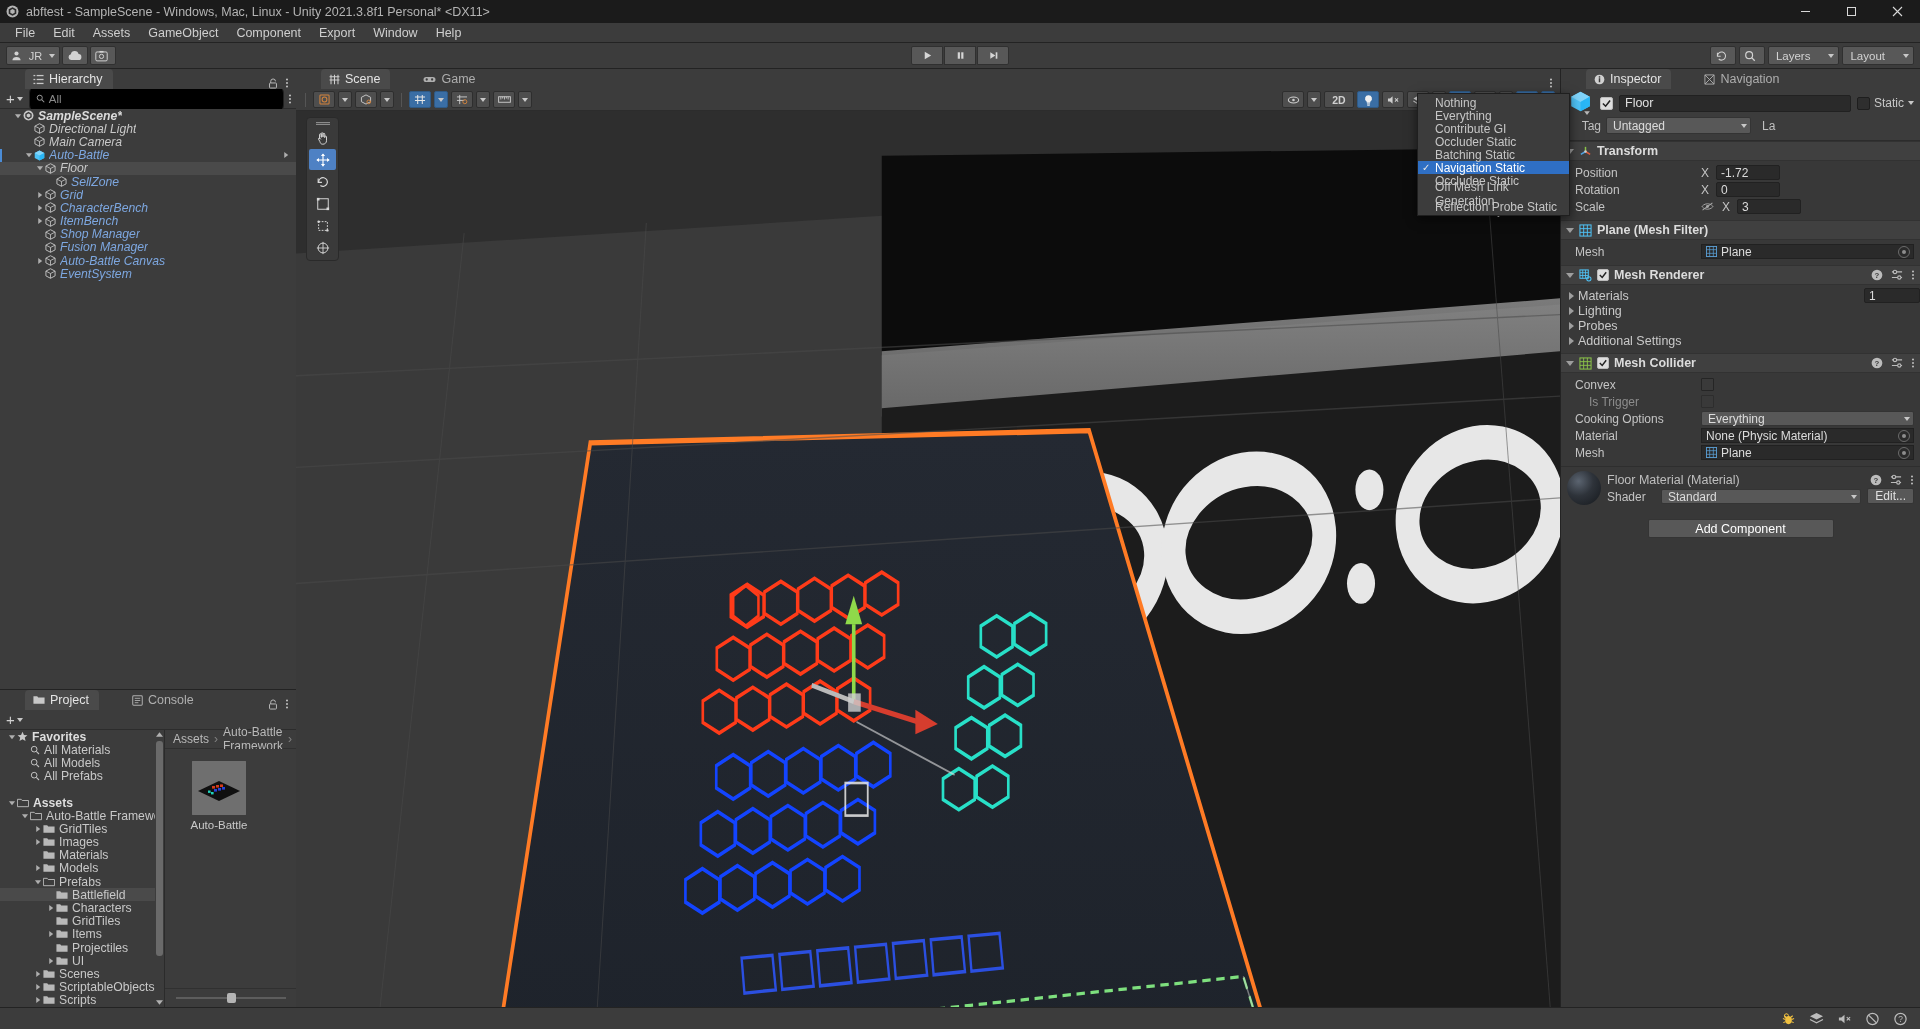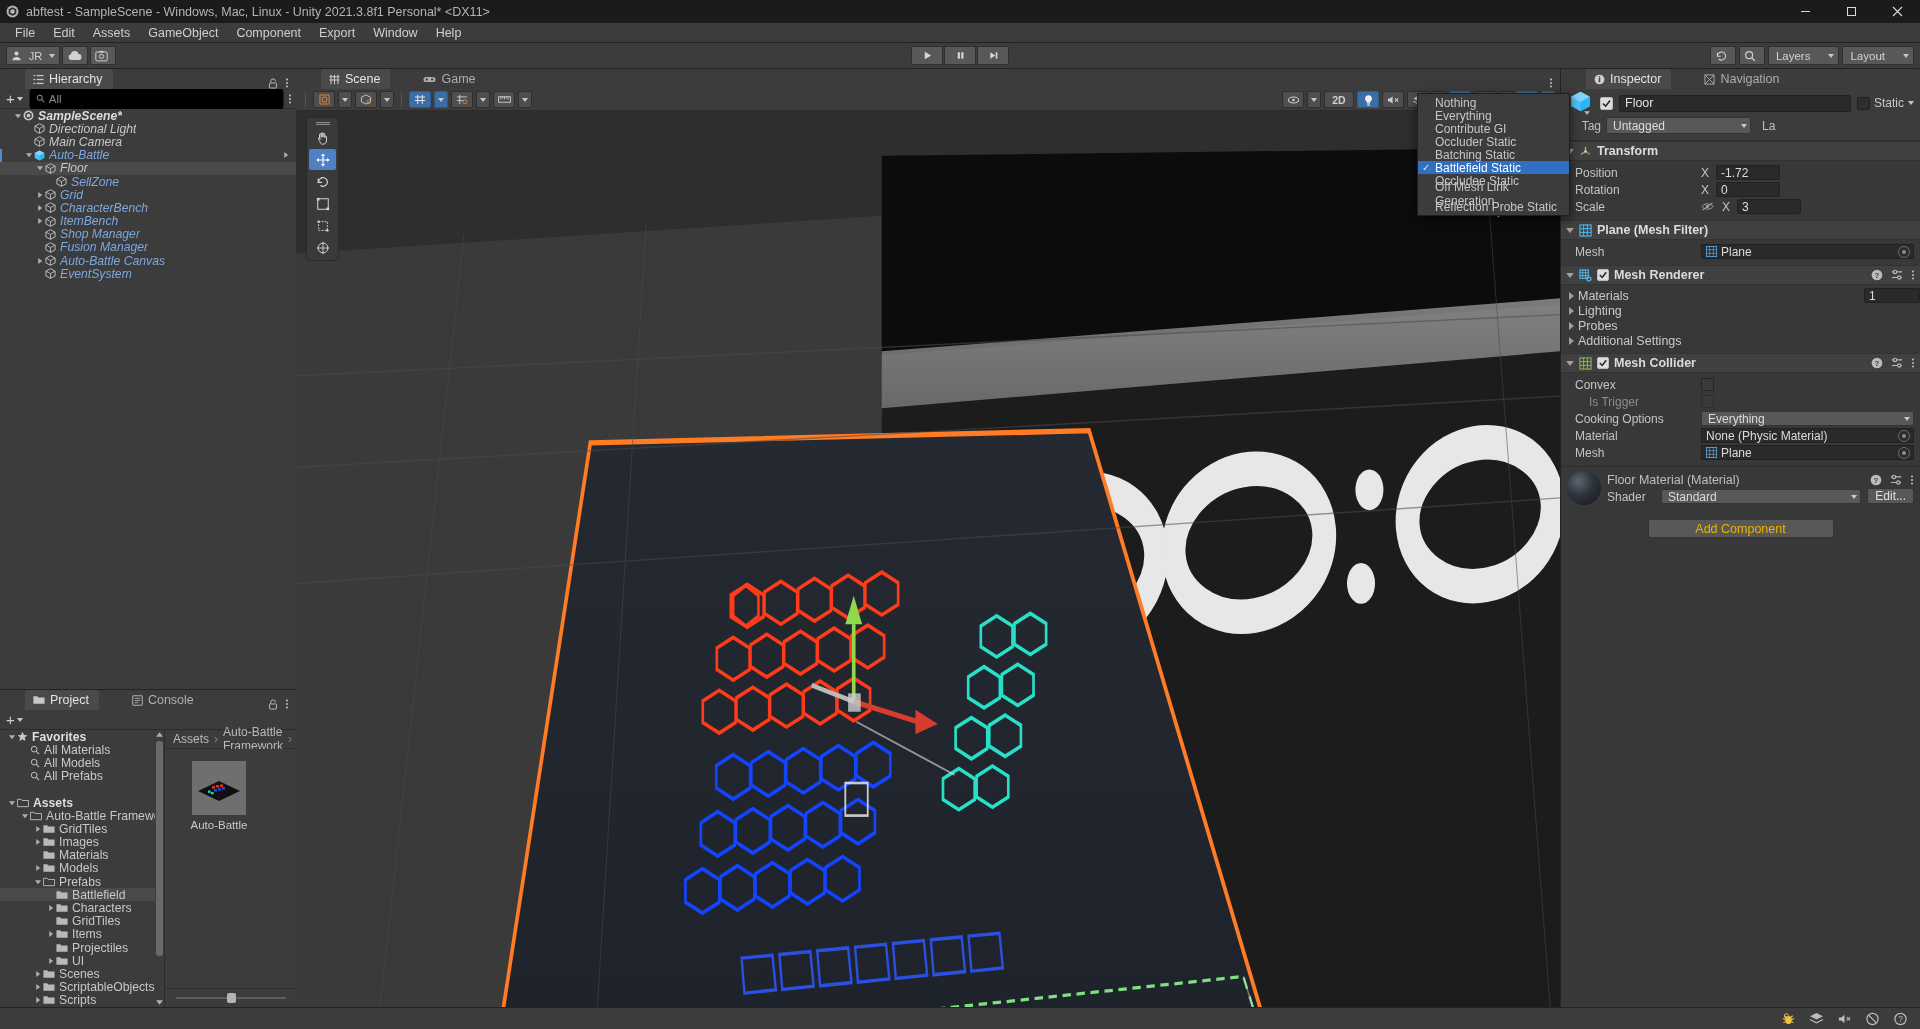--- a/index.html
+++ b/index.html
@@ -135,21 +135,21 @@
   .objfield .picker::after{content:"";width:4px;height:4px;border-radius:50%;background:#8d8d8d;}
   .foldrow { height:15px; display:flex; align-items:center; gap:4px; padding-left:8px; font-size:12.5px; color:#c9c9c9;}
   .foldrow .cnt { margin-left:auto; }
   .tri-r { width:0;height:0;border-top:4px solid transparent;border-bottom:4px solid transparent;border-left:5px solid #9e9e9e;}
   .tri-d { width:0;height:0;border-left:4px solid transparent;border-right:4px solid transparent;border-top:5px solid #9e9e9e;}
   .small-chk { width:13px;height:13px;background:#3a3a3a;border:1px solid #252525;border-radius:1px;}
   .mat-block { border-top:1px solid #2e2e2e; padding:4px 6px; display:flex; gap:6px; align-items:flex-start;}
   .mat-sphere { width:34px;height:34px;border-radius:50%; background:radial-gradient(circle at 34% 30%, #5b6470 0%, #2e333a 45%, #15181c 100%);}
   .edit-btn { height:16px; background:#585858; border:1px solid #343434; border-radius:2px; padding:0 7px; font-size:12px; color:#e0e0e0; display:flex; align-items:center;}
   .addcomp-wrap { display:flex; justify-content:center; padding:10px 0;}
-  .addcomp { width:186px; height:19px; background:#585858; border:1px solid #343434; border-radius:2px; display:flex; align-items:center; justify-content:center; font-size:12.5px; color:#eab308;}
+  .addcomp { width:186px; height:19px; background:#585858; border:1px solid #343434; border-radius:2px; display:flex; align-items:center; justify-content:center; font-size:12.5px; color:#ffffff;}
 
   
   .static-popup {
     position:absolute; left:1417px; top:93px; width:153px; background:#3c3c3c;
     border:1px solid #1f1f1f; box-shadow:0 3px 10px rgba(0,0,0,.55); z-index:60; padding:2px 0;
   }
   .sp-item { height:13px; display:flex; align-items:center; font-size:12px; color:#c6c6c6; padding-left:4px; gap:3px;}
   .sp-item .ck { width:10px; flex:0 0 10px; font-size:10px; color:#e6e6e6;}
   .sp-item.sel { background:#2f6fc4; color:#fff;}
 
@@ -1580,21 +1580,21 @@
       <div class="sp-item">
         <span class="ck"></span>
         <span>Occluder Static</span>
       </div>
       <div class="sp-item">
         <span class="ck"></span>
         <span>Batching Static</span>
       </div>
       <div class="sp-item sel">
         <span class="ck">✓</span>
-        <span>Battlefield Static</span>
+        <span>Navigation Static</span>
       </div>
       <div class="sp-item">
         <span class="ck"></span>
         <span>Occludee Static</span>
       </div>
       <div class="sp-item">
         <span class="ck"></span>
         <span>Off Mesh Link Generation</span>
       </div>
       <div class="sp-item">

